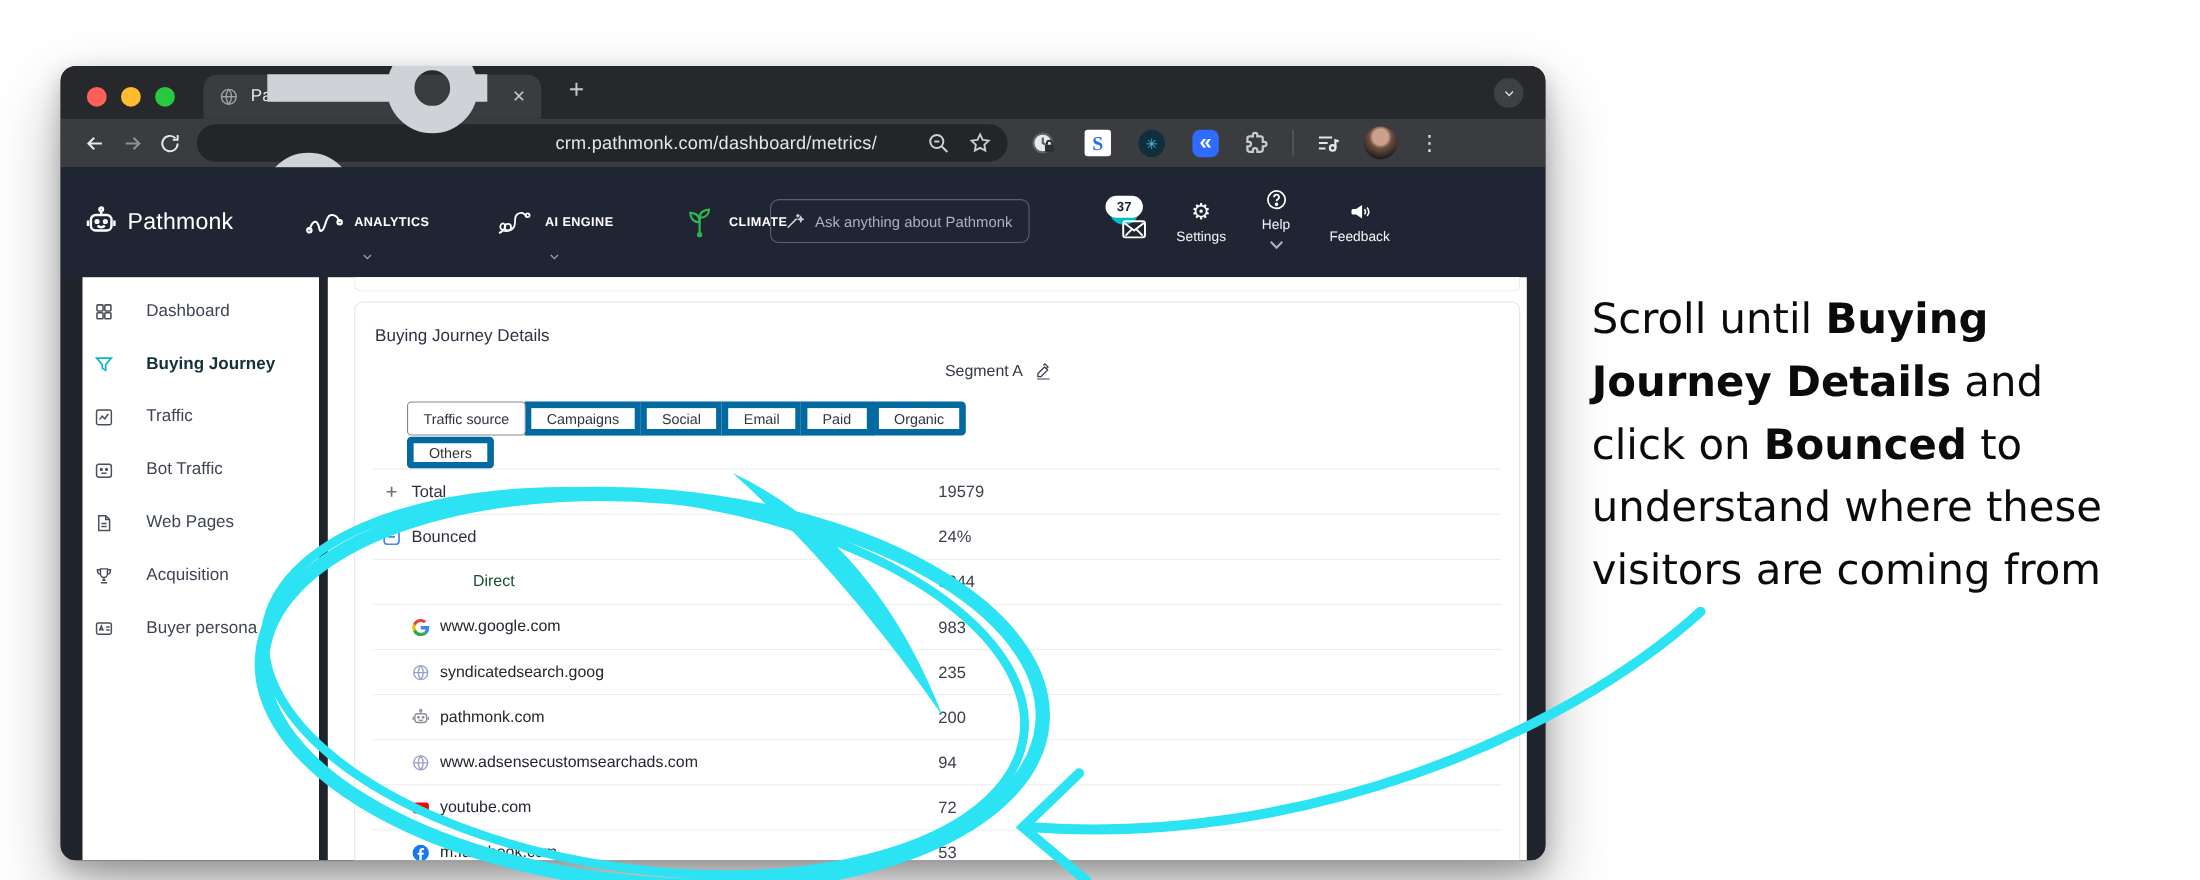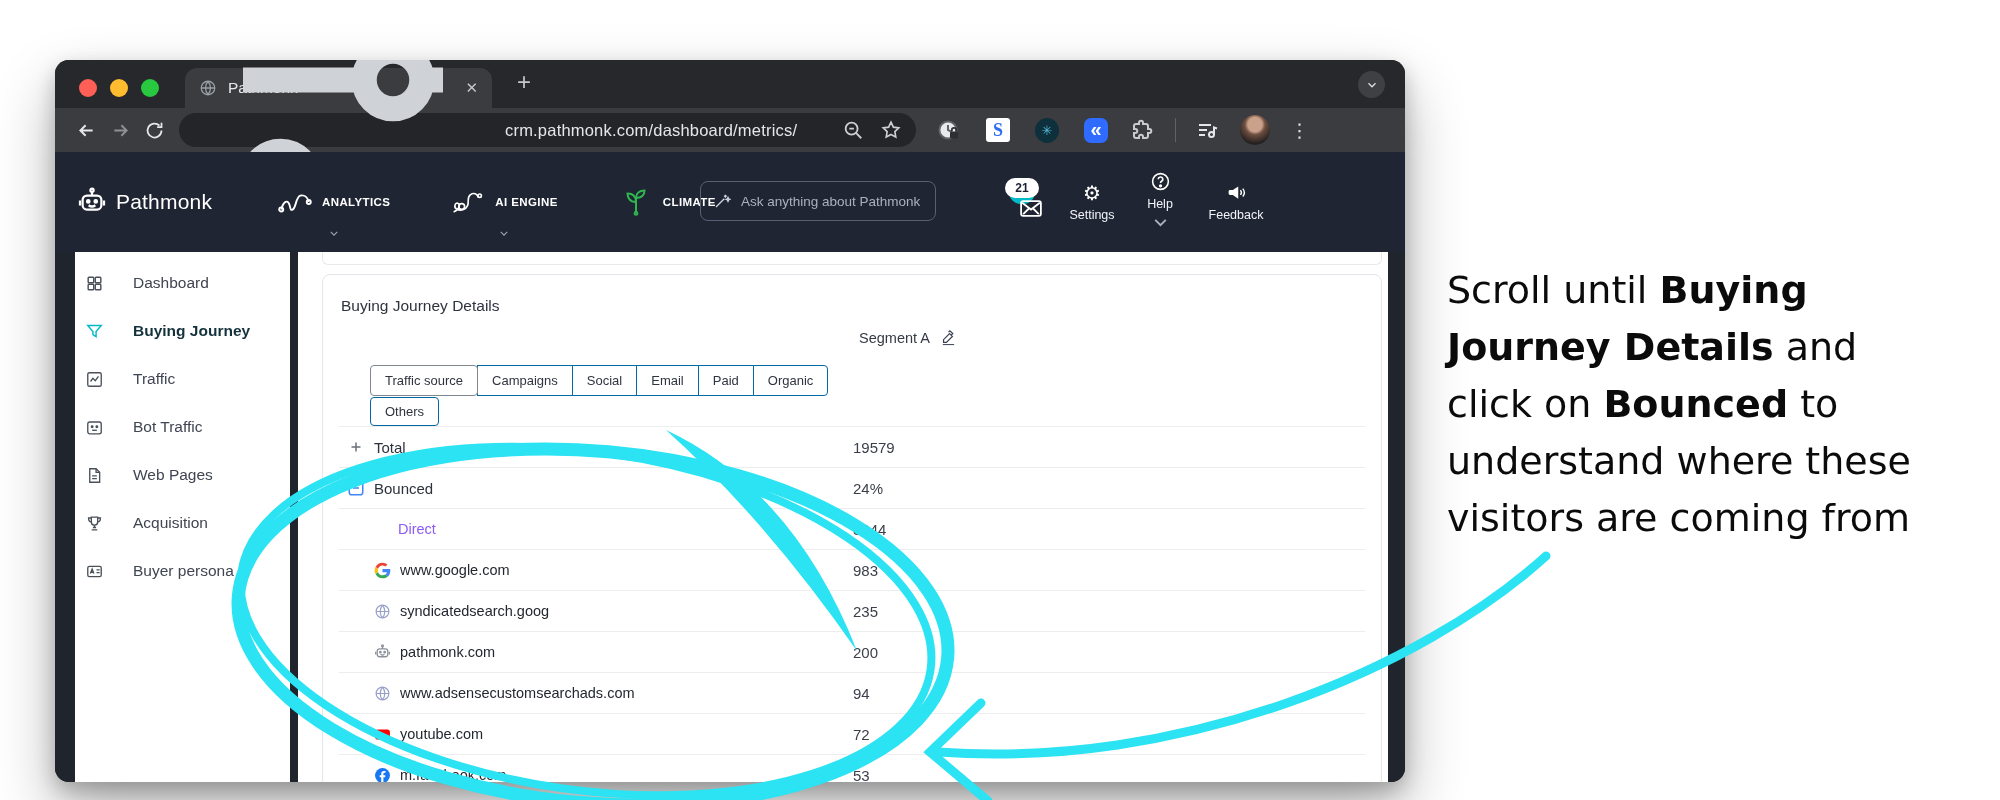--- a/index.html
+++ b/index.html
@@ -93,32 +93,32 @@
       border:1px solid #e7e9ed;border-top:none;border-radius:0 0 6px 6px;box-sizing:border-box;}
   .card{position:absolute;left:24px;top:22px;width:1060px;height:560px;background:#fff;
       border:1px solid #e3e6ea;border-radius:8px;box-sizing:border-box;}
   .card-title{position:absolute;left:18px;top:22px;font-size:15.5px;color:#2e3340;}
   .segment{position:absolute;left:536px;top:54px;display:flex;align-items:center;gap:10px;}
   .segment-label{font-size:14.5px;color:#333a46;}
   .segment .icon{width:17px;height:17px;}
   .tabsrow{position:absolute;left:23px;display:flex;margin-left:24px;}
   .tabsrow.r1{top:90px;}
   .tabsrow.r2{top:122px;}
-  .ftab{height:31px;display:flex;align-items:center;padding:0 14px;background:#fff;border:1px solid #0369a1;
+  .ftab{height:31px;display:flex;align-items:center;padding:0 14px;background:#fff;border:6px solid #0369a1;
         margin-left:-1px;font-size:13px;color:#2f3440;box-sizing:border-box;}
   .ftab:first-child{margin-left:0;border-radius:4px 0 0 4px;}
   .ftab:last-child{border-radius:0 4px 4px 0;}
   .ftab.single{border-radius:4px;height:29px;}
   .ftab.active{border:1px solid #81878f;border-radius:4px;z-index:2;}
   .tbl{position:absolute;left:16px;right:16px;top:151px;border-top:1px solid #ededee;}
   .trow{position:relative;height:40px;display:flex;align-items:center;border-bottom:1px solid #ededee;}
   .trow .expand{width:18px;height:18px;margin-left:8px;}
   .trow .exp-label{margin-left:9px;font-size:15px;color:#2c313c;}
   .trow.sub{padding-left:59px;}
-  .trow .sub-label{font-size:14.5px;color:#8b5cf6;}
+  .trow .sub-label{font-size:14.5px;color:#14532d;margin-left:32px;}
   .trow .fav{width:17px;height:17px;margin-left:35px;}
   .trow .dom-label{margin-left:9px;font-size:14.5px;color:#23272f;}
   .tval{position:absolute;left:514px;font-size:15px;color:#3a3f49;}
 
   
   .note{position:absolute;left:1447px;top:262px;width:530px;color:#0b0b0c;
         font-family:"DejaVu Sans",sans-serif;font-size:38px;line-height:57px;}
   .note b{font-weight:bold;}
   .overlay{position:absolute;left:0;top:0;width:2000px;height:800px;pointer-events:none;z-index:60;}
 </style>
@@ -320,21 +320,21 @@
       <div class="ask">
         <span class="icon">
             <svg viewBox="0 0 24 24" fill="none" stroke="#cfd6df" stroke-width="1.8">
               <path d="M4 20L15 9M16.5 3.5v4M14.5 5.5h4M19.2 10.6l.8 1.8.8-1.8 1.8-.8-1.8-.8-.8-1.8-.8 1.8-1.8.8z"></path>
             </svg>
           </span>
         <span class="ask-txt">Ask anything about Pathmonk</span>
       </div>
       <div class="mailwrap">
         <span class="badge-glow"></span>
-        <span class="badge">21</span>
+        <span class="badge">37</span>
         <span class="icon mail-ic">
             <svg viewBox="0 0 24 24" fill="none" stroke="#fff" stroke-width="1.7">
               <rect x="2.5" y="5" width="19" height="14" rx="2"></rect>
               <path d="M3.5 6.5L12 13l8.5-6.5M4.5 17.5L10 12M19.5 17.5L14 12"></path>
             </svg>
           </span>
       </div>
       <div class="hdr-item" style="left:1002px;width:70px;">
         <span class="icon">
             <span style="font-size:20px;color:#fff;line-height:1">⚙</span>

